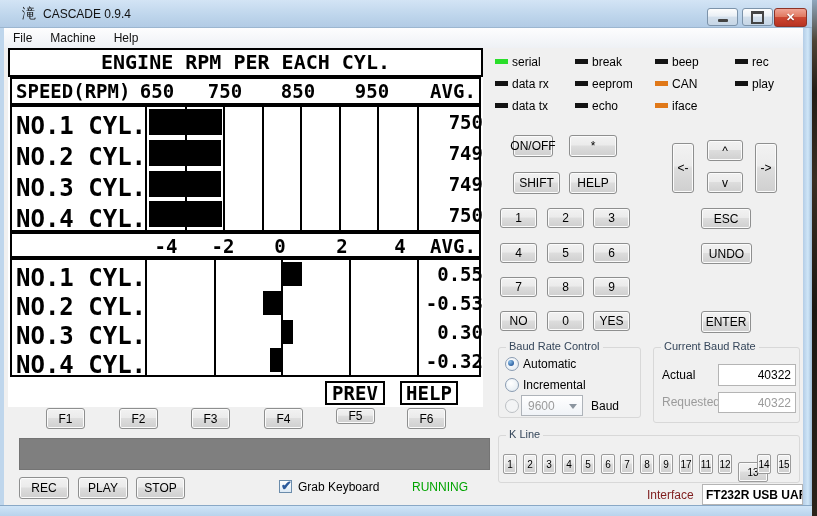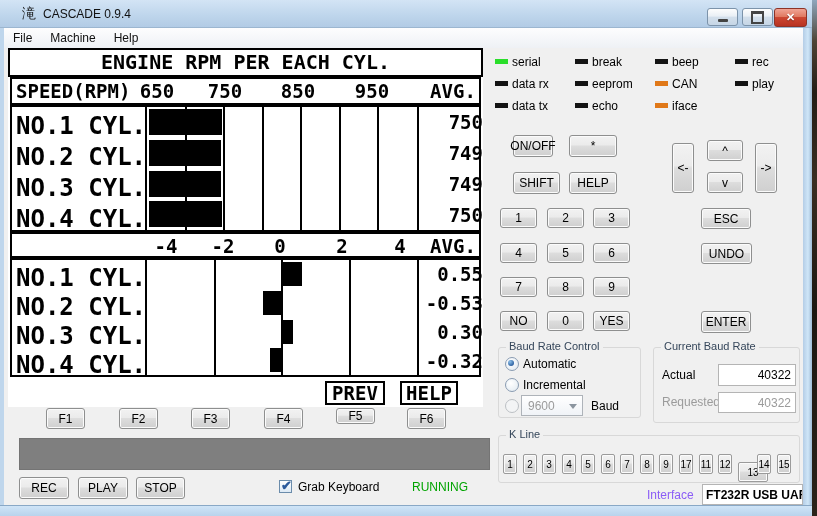--- a/index.html
+++ b/index.html
@@ -236,16 +236,16 @@
       <div class="btn small" style="left: 141px; top: 18px; width: 14px; height: 20px; pointer-events: auto;">8</div>
       <div class="btn small" style="left: 160px; top: 18px; width: 14px; height: 20px; pointer-events: auto;">9</div>
       <div class="btn small" style="left: 180px; top: 18px; width: 14px; height: 20px; pointer-events: auto;">17</div>
       <div class="btn small" style="left: 200px; top: 18px; width: 14px; height: 20px; pointer-events: auto;">11</div>
       <div class="btn small" style="left: 219px; top: 18px; width: 14px; height: 20px; pointer-events: auto;">12</div>
       <div class="btn small" style="left: 239px; top: 26px; width: 30px; height: 20px; pointer-events: auto;">13</div>
       <div class="btn small" style="left: 258px; top: 18px; width: 14px; height: 20px; pointer-events: auto;">14</div>
       <div class="btn small" style="left: 278px; top: 18px; width: 14px; height: 20px; pointer-events: auto;">15</div>
     </div>
 
-  <div class="abs" style="left:647px;top:488px;font-size:12px;color:#8b5cf6;">Interface</div>
+  <div class="abs" style="left:647px;top:488px;font-size:12px;color:#7f1d1d;">Interface</div>
   <div class="fld" style="left:702px;top:484px;width:101px;height:21px;padding-left:3px;overflow:hidden;white-space:nowrap;font-weight:bold;">FT232R USB UART</div>
 
 </div>
 
 </body></html>

